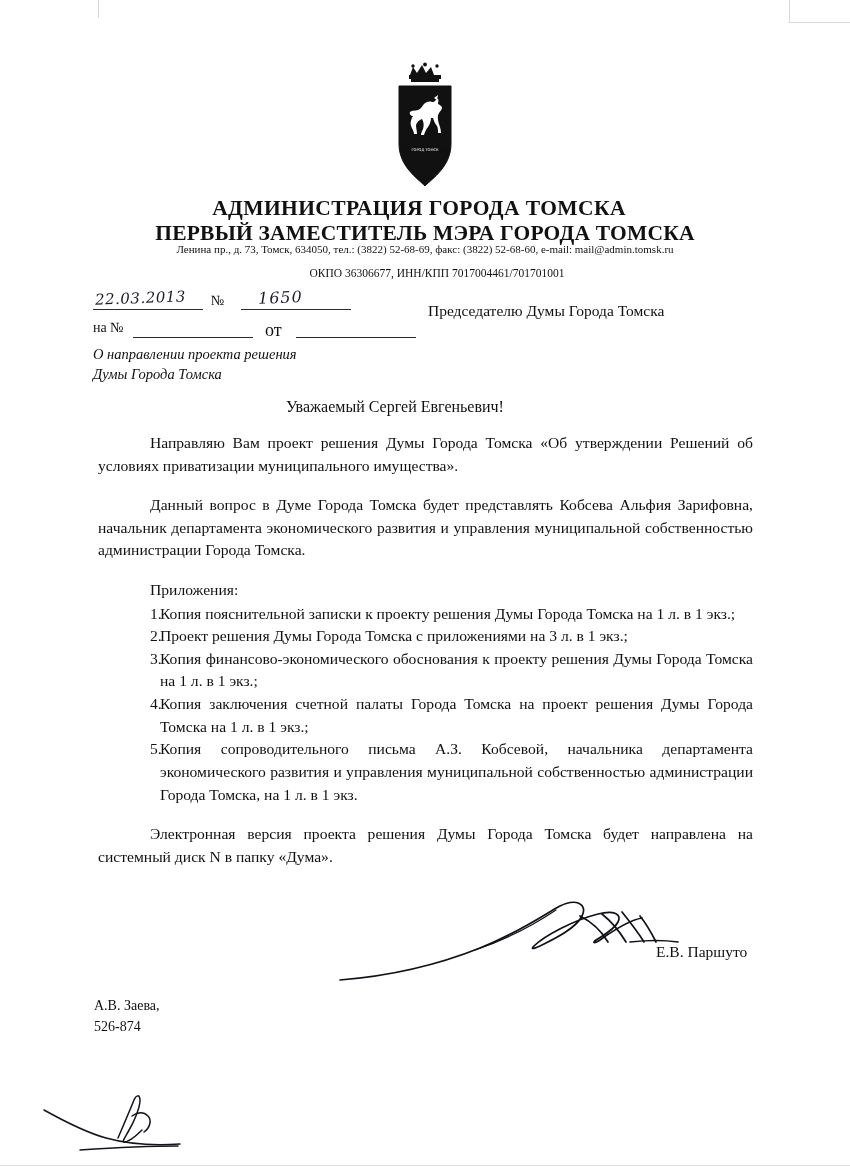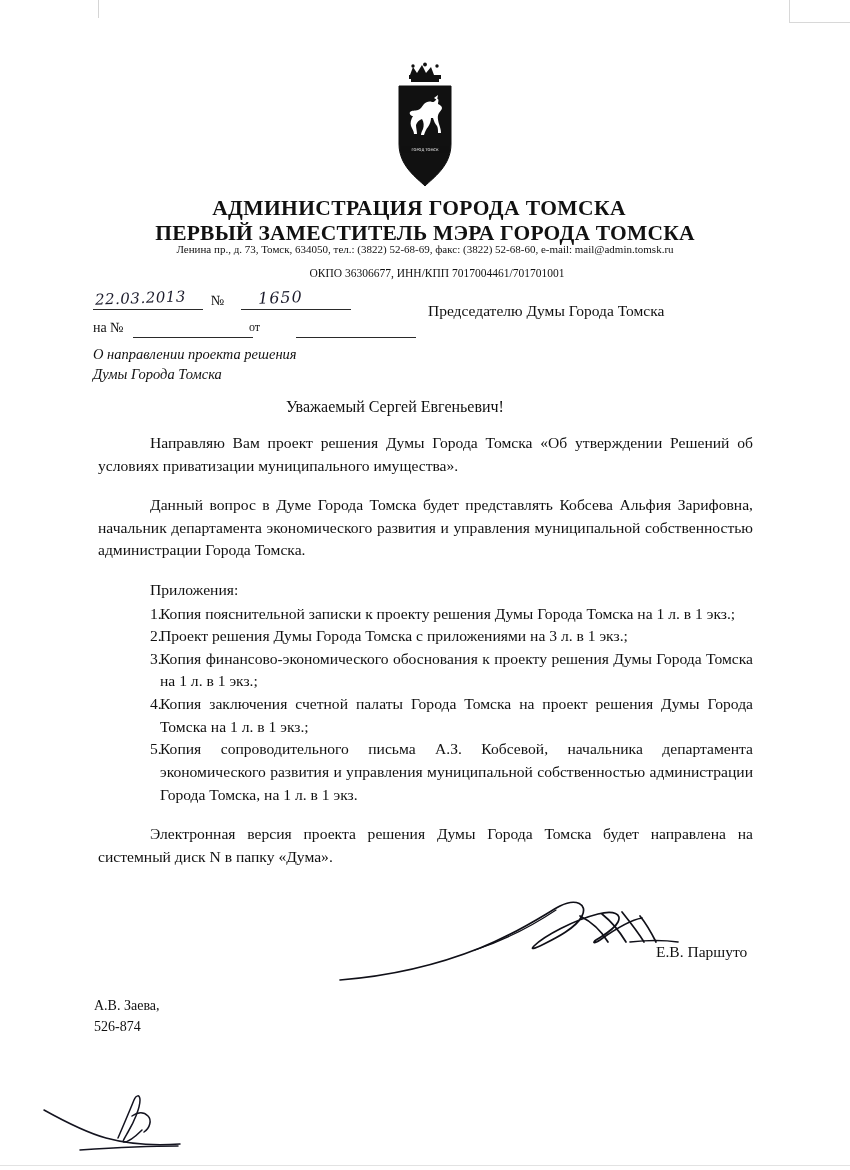--- a/index.html
+++ b/index.html
@@ -145,22 +145,22 @@
     font-size: 14px;
   }
   .ul-na {
     position: absolute;
     left: 40px; top: 19px;
     width: 120px;
     border-bottom: 1px solid #2a2a2a;
   }
   .ref-ot-label {
     position: absolute;
-    left: 156px; top: 2px;
-    font-size: 12px;
+    left: 172px; top: 2px;
+    font-size: 18px;
   }
   .ul-ot {
     position: absolute;
     left: 203px; top: 19px;
     width: 120px;
     border-bottom: 1px solid #2a2a2a;
   }
 
   
   .subject {

